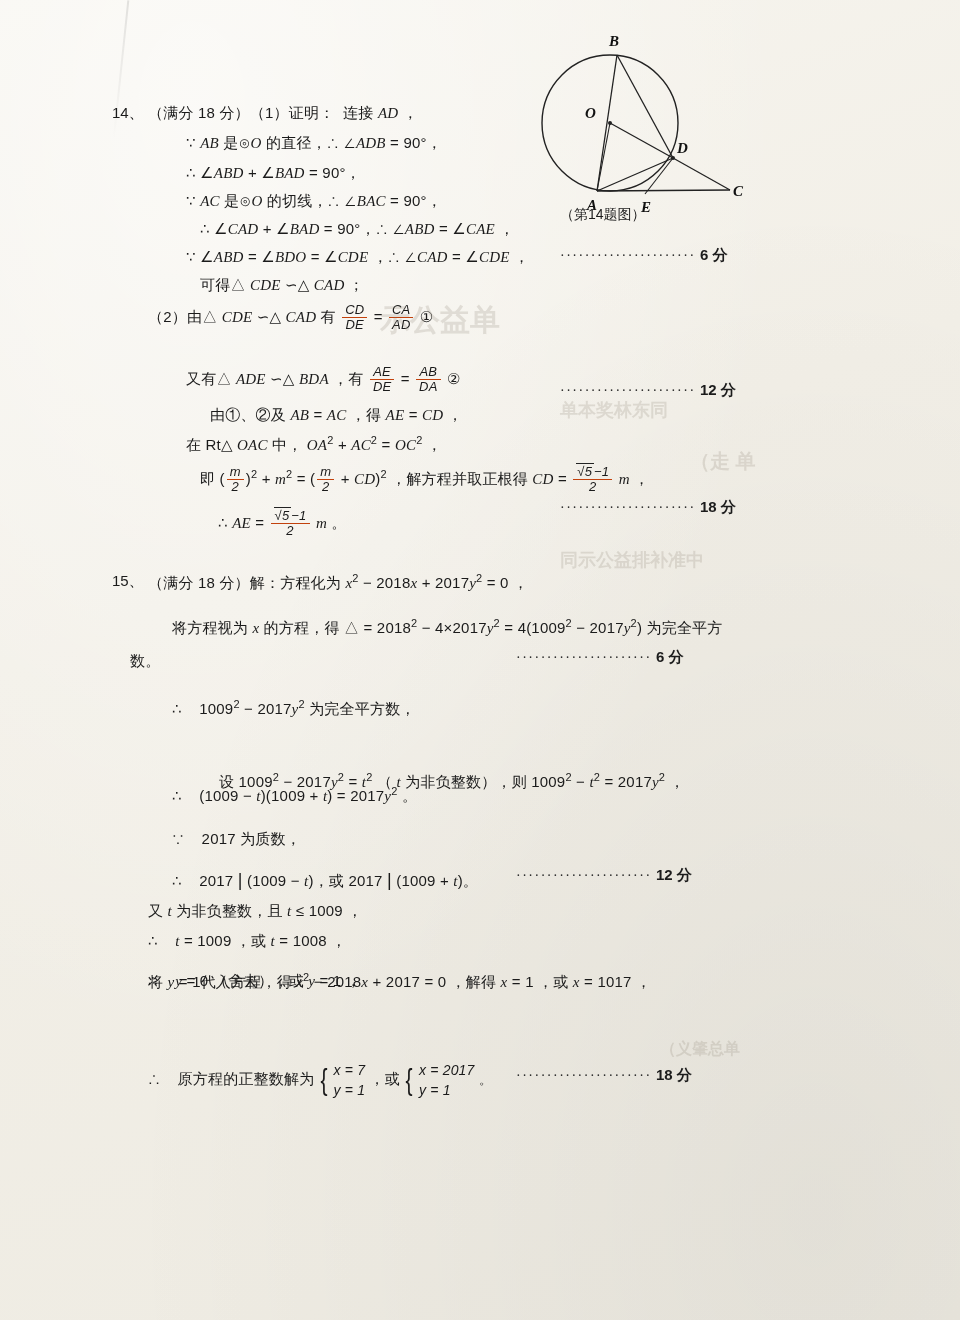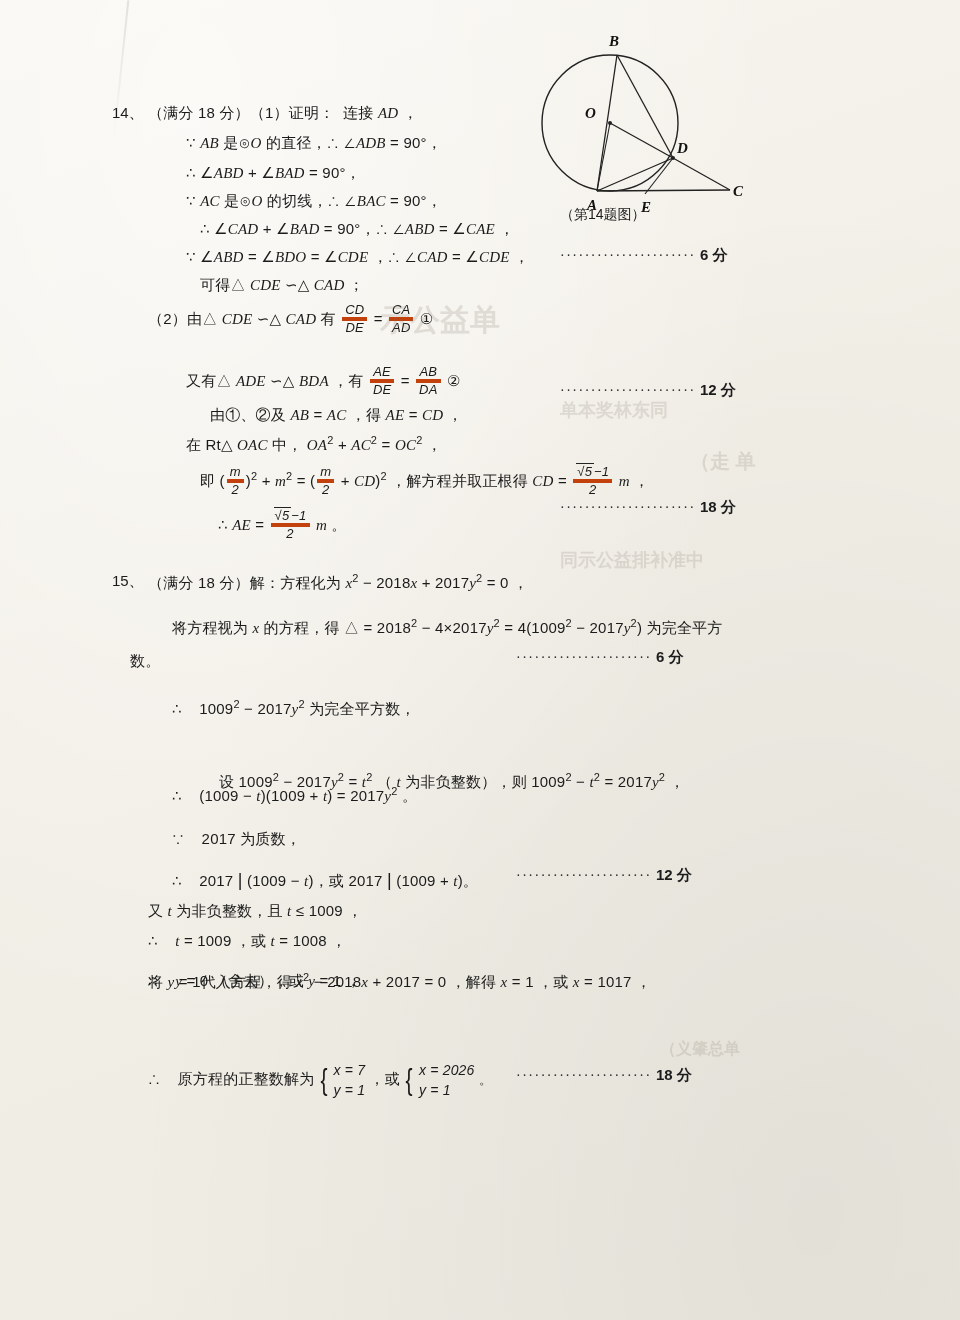--- a/index.html
+++ b/index.html
@@ -45,21 +45,21 @@
     display:inline-block;
     vertical-align:middle;
     text-align:center;
     font-style:italic;
     line-height:1.05;
     margin:0 2px;
     position:relative;
     top:-1px;
   }
   .frac .num{display:block;padding:0 3px;font-size:13px;}
-  .frac .den{display:block;border-top:4px solid #c2410c;padding:0 3px;font-size:13px;}
+  .frac .den{display:block;border-top:1px solid #c2410c;padding:0 3px;font-size:13px;}
   .sqrt{
     border-top:1px solid #222;
     padding:0 2px 0 1px;
   }
   .score{
     position:absolute;
     font-size:15px;
     font-family:"Liberation Sans",sans-serif;
     font-weight:bold;
   }
@@ -237,21 +237,21 @@
   <div class="line cn" style="left:148px;top:1060px;">
     ∴&nbsp;&nbsp;&nbsp; 原方程的正整数解为
     <span class="brace">{</span>
     <span class="sys">
       <span>x = 7</span><br>
       <span>y = 1</span>
     </span>
     <span>，或</span>
     <span class="brace">{</span>
     <span class="sys">
-      <span>x = 2026</span><br>
+      <span>x = 2017</span><br>
       <span>y = 1</span>
     </span>
     <span style="font-size:13px;">。</span>
   </div>
 
   <div class="dotlead" style="left:516px;top:1068px;">······················</div>
   <div class="score" style="left:656px;top:1066px;">18 分</div>
 
   <div class="watermark" style="left:380px;top:300px;font-size:30px;">示公益单</div>
   <div class="watermark" style="left:560px;top:398px;font-size:18px;">单本奖林东同</div>

